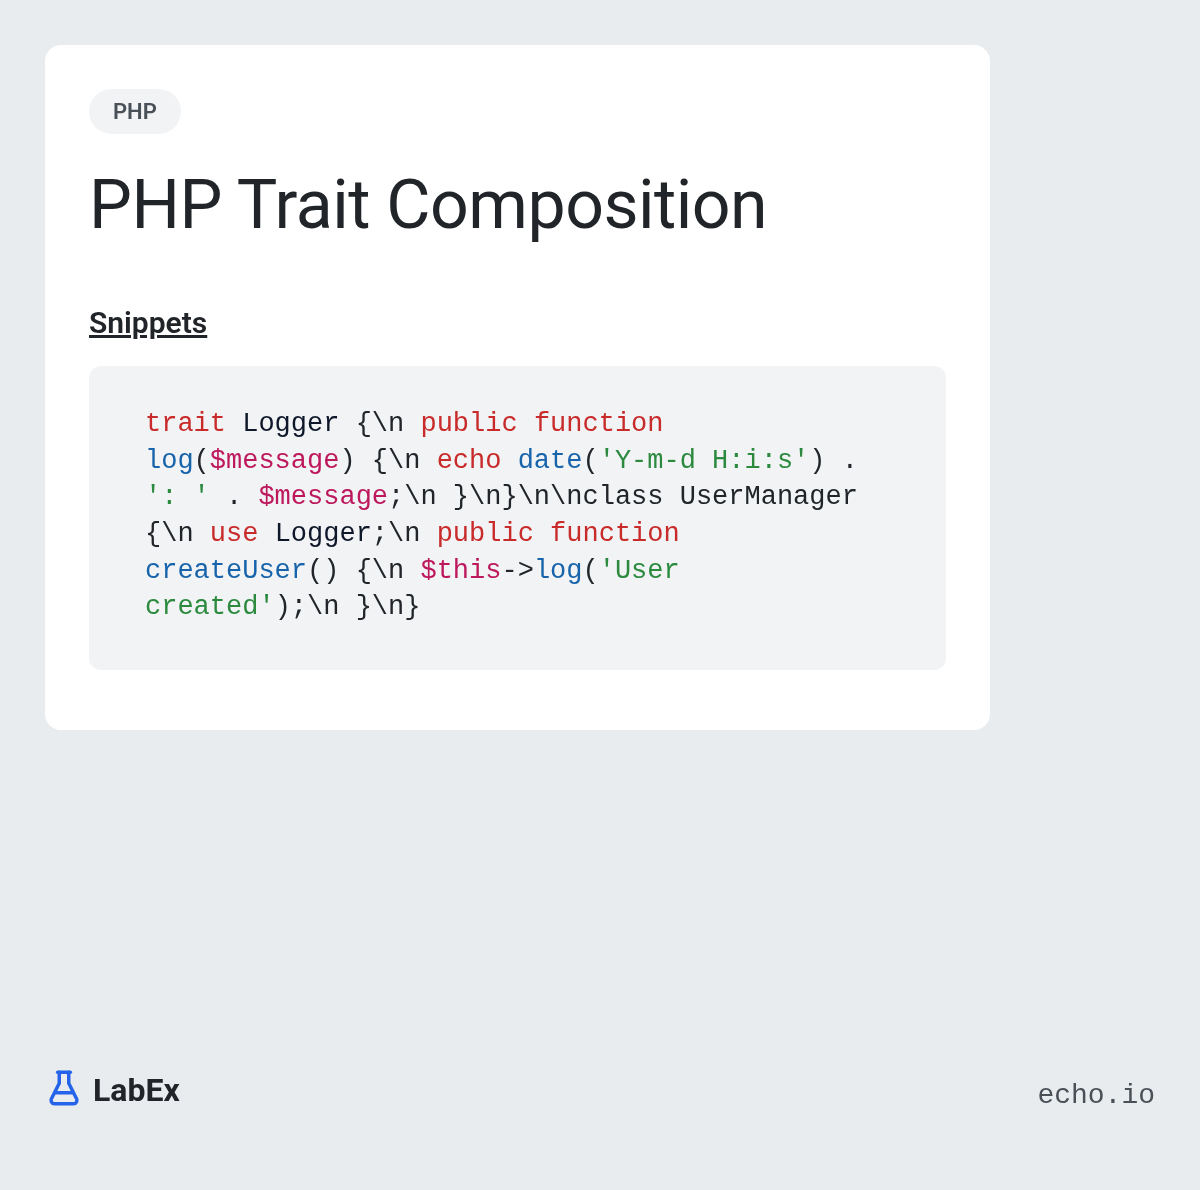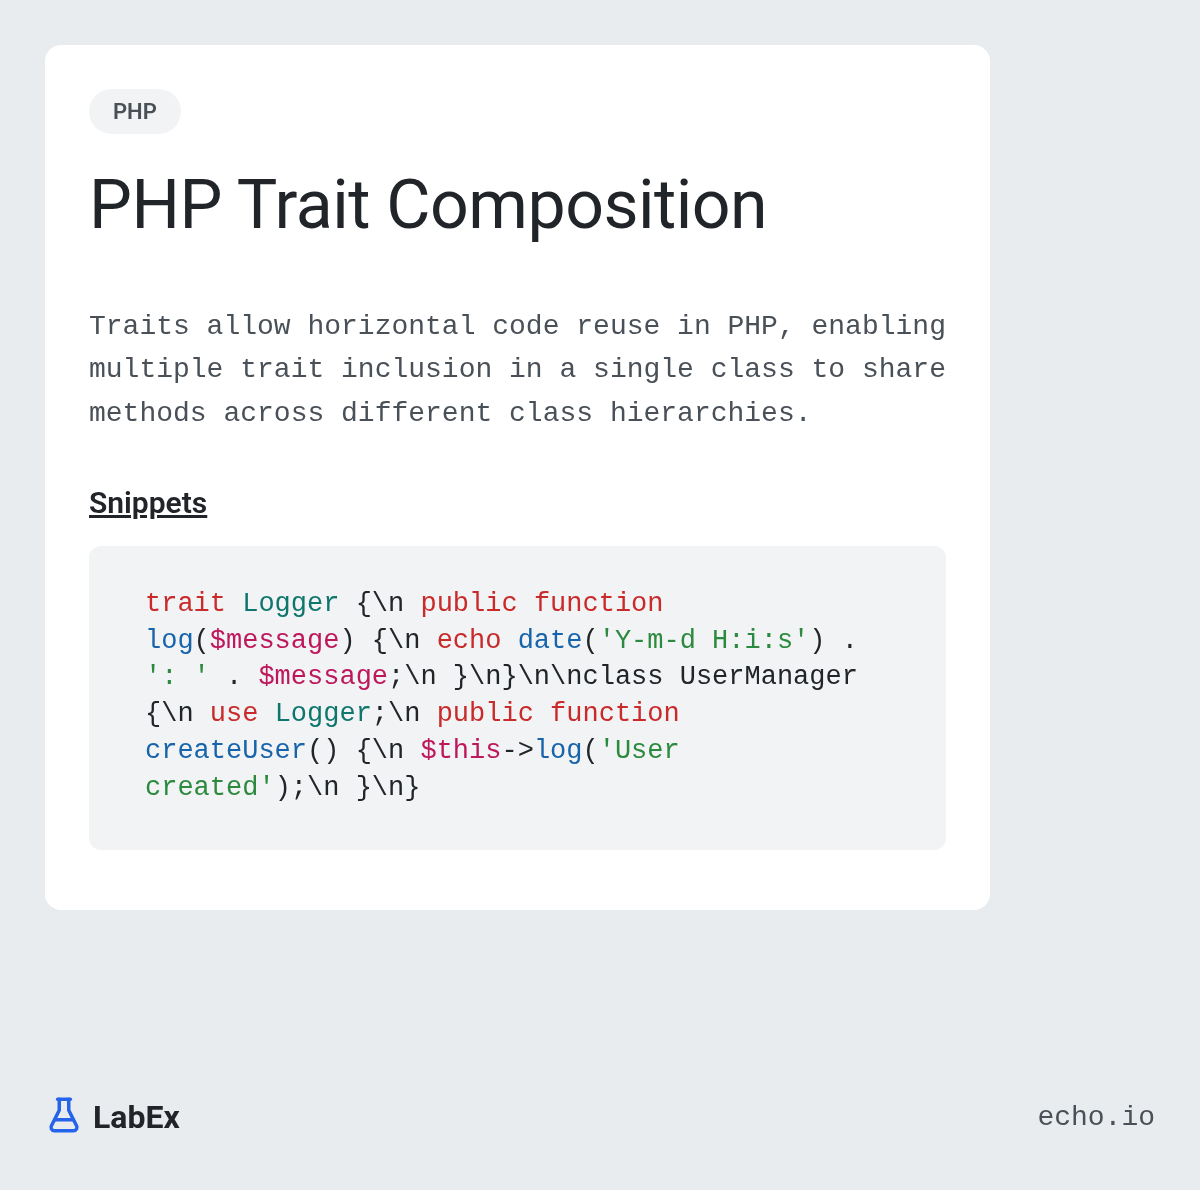--- a/index.html
+++ b/index.html
@@ -61,30 +61,30 @@
   padding: 40px 56px 44px 56px;
   font-family: "SFMono-Regular", Consolas, "Liberation Mono", Menlo, Courier, monospace;
   font-size: 27px;
   line-height: 1.36;
   color: #212529;
   word-wrap: break-word;
   overflow-wrap: break-word;
 }
 .tok-kw { color: #c92a2a; }
 .tok-fn { color: #1864ab; }
-.tok-cls { color: #0f766e; margin-top: 24px; }
+.tok-cls { color: #0f172a; margin-top: 24px; }
 .tok-str { color: #2b8a3e; }
 .tok-var { color: #be185d; }
 .footer {
   position: absolute;
   left: 45px;
   right: 45px;
-  bottom: 52px;
+  bottom: 79px;
   display: flex;
-  align-items: center;
+  align-items: flex-end;
   justify-content: space-between;
   margin-top: 37px;
 }
 .footer-logo {
   display: flex;
   align-items: center;
   gap: 10px;
 }
 .footer-logo-text {
   font-size: 32px;
@@ -96,21 +96,20 @@
   font-size: 28px;
   color: #495057;
 }
 </style>
 </head>
 <body>
 
 <div class="card">
   <div class="badge">PHP</div>
   <h1 class="title">PHP Trait Composition</h1>
-  <p class="description">Traits allow horizontal code reuse in PHP, enabling multiple trait inclusion in a single class to share methods across different class hierarchies.</p>
   <h2 class="snippets-heading">Snippets</h2>
   <div class="code-block" id="code-block"><span class="tok-kw">trait</span><span> </span><span class="tok-cls">Logger</span><span> {\n    </span><span class="tok-kw">public</span><span> </span><span class="tok-kw">function</span><span> </span><span class="tok-fn">log</span><span>(</span><span class="tok-var">$message</span><span>) {\n        </span><span class="tok-kw">echo</span><span> </span><span class="tok-fn">date</span><span>(</span><span class="tok-str">'Y-m-d H:i:s'</span><span>) . </span><span class="tok-str">': '</span><span> . </span><span class="tok-var">$message</span><span>;\n    }\n}\n\nclass UserManager {\n    </span><span class="tok-kw">use</span><span> </span><span class="tok-cls">Logger</span><span>;\n    </span><span class="tok-kw">public</span><span> </span><span class="tok-kw">function</span><span> </span><span class="tok-fn">createUser</span><span>() {\n        </span><span class="tok-var">$this</span><span>-&gt;</span><span class="tok-fn">log</span><span>(</span><span class="tok-str">'User created'</span><span>);\n    }\n}</span></div>
 </div>
 
 <div class="footer">
   <div class="footer-logo">
     <span>
       <svg width="38" height="38" viewBox="0 0 24 24" fill="none" stroke="#2563eb" stroke-width="2.2" stroke-linecap="round" stroke-linejoin="round">
         <path d="M9 2 L9 9 L4 19 C3.5 20 4 22 6 22 L18 22 C20 22 20.5 20 20 19 L15 9 L15 2"></path>
         <line x1="8" y1="2" x2="16" y2="2"></line>

